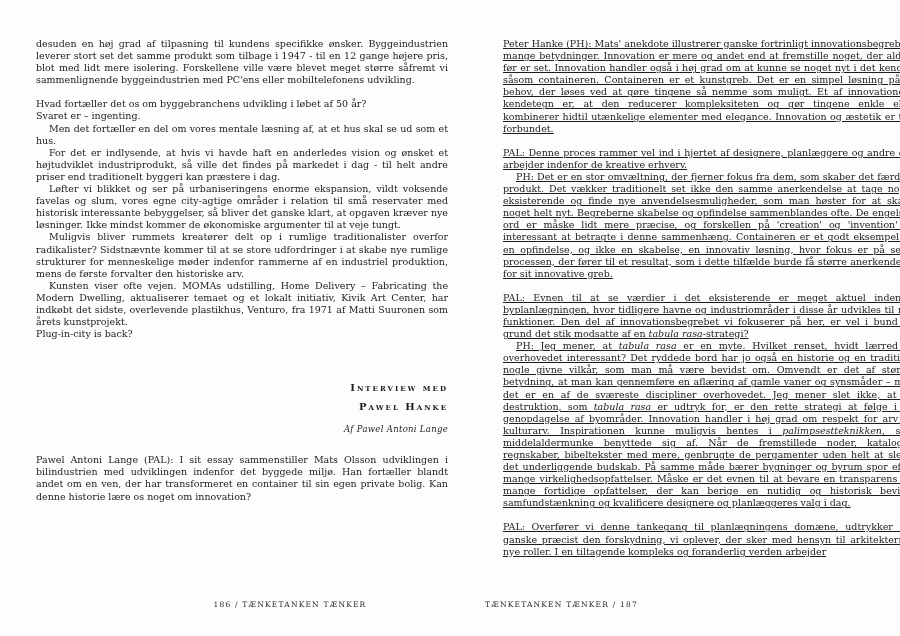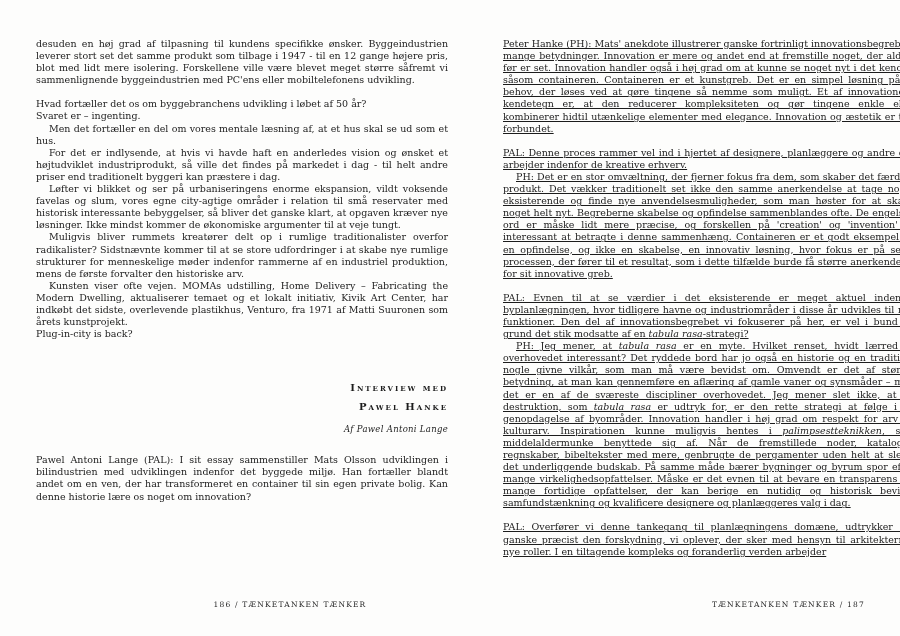--- a/index.html
+++ b/index.html
@@ -61,21 +61,21 @@
   .pal-question { clear: both; margin-top: 14px !important; }
 
   .footer {
     position: absolute;
     top: 600px;
     font-size: 7.5px;
     letter-spacing: 1.2px;
     color: #2a2a2a;
   }
   #footer-left  { left: 36px; width: 412px; text-align: center; margin-left: 48px; }
-  #footer-right { left: 453px; width: 412px; text-align: right; }
+  #footer-right { left: 485px; width: 412px; }
   i { font-style: italic; margin-top: 24px; }
 </style>
 </head>
 <body>
 
 <div class="spread">
 
   <div class="page" id="left-page">
     <div class="body-text">
       <p>desuden en høj grad af tilpasning til kundens specifikke ønsker. Byggeindustrien leverer stort set det samme produkt som tilbage i 1947 - til en 12 gange højere pris, blot med lidt mere isolering. Forskellene ville være blevet meget større såfremt vi sammenlignende byggeindustrien med PC'ens eller mobiltelefonens udvikling.</p>

